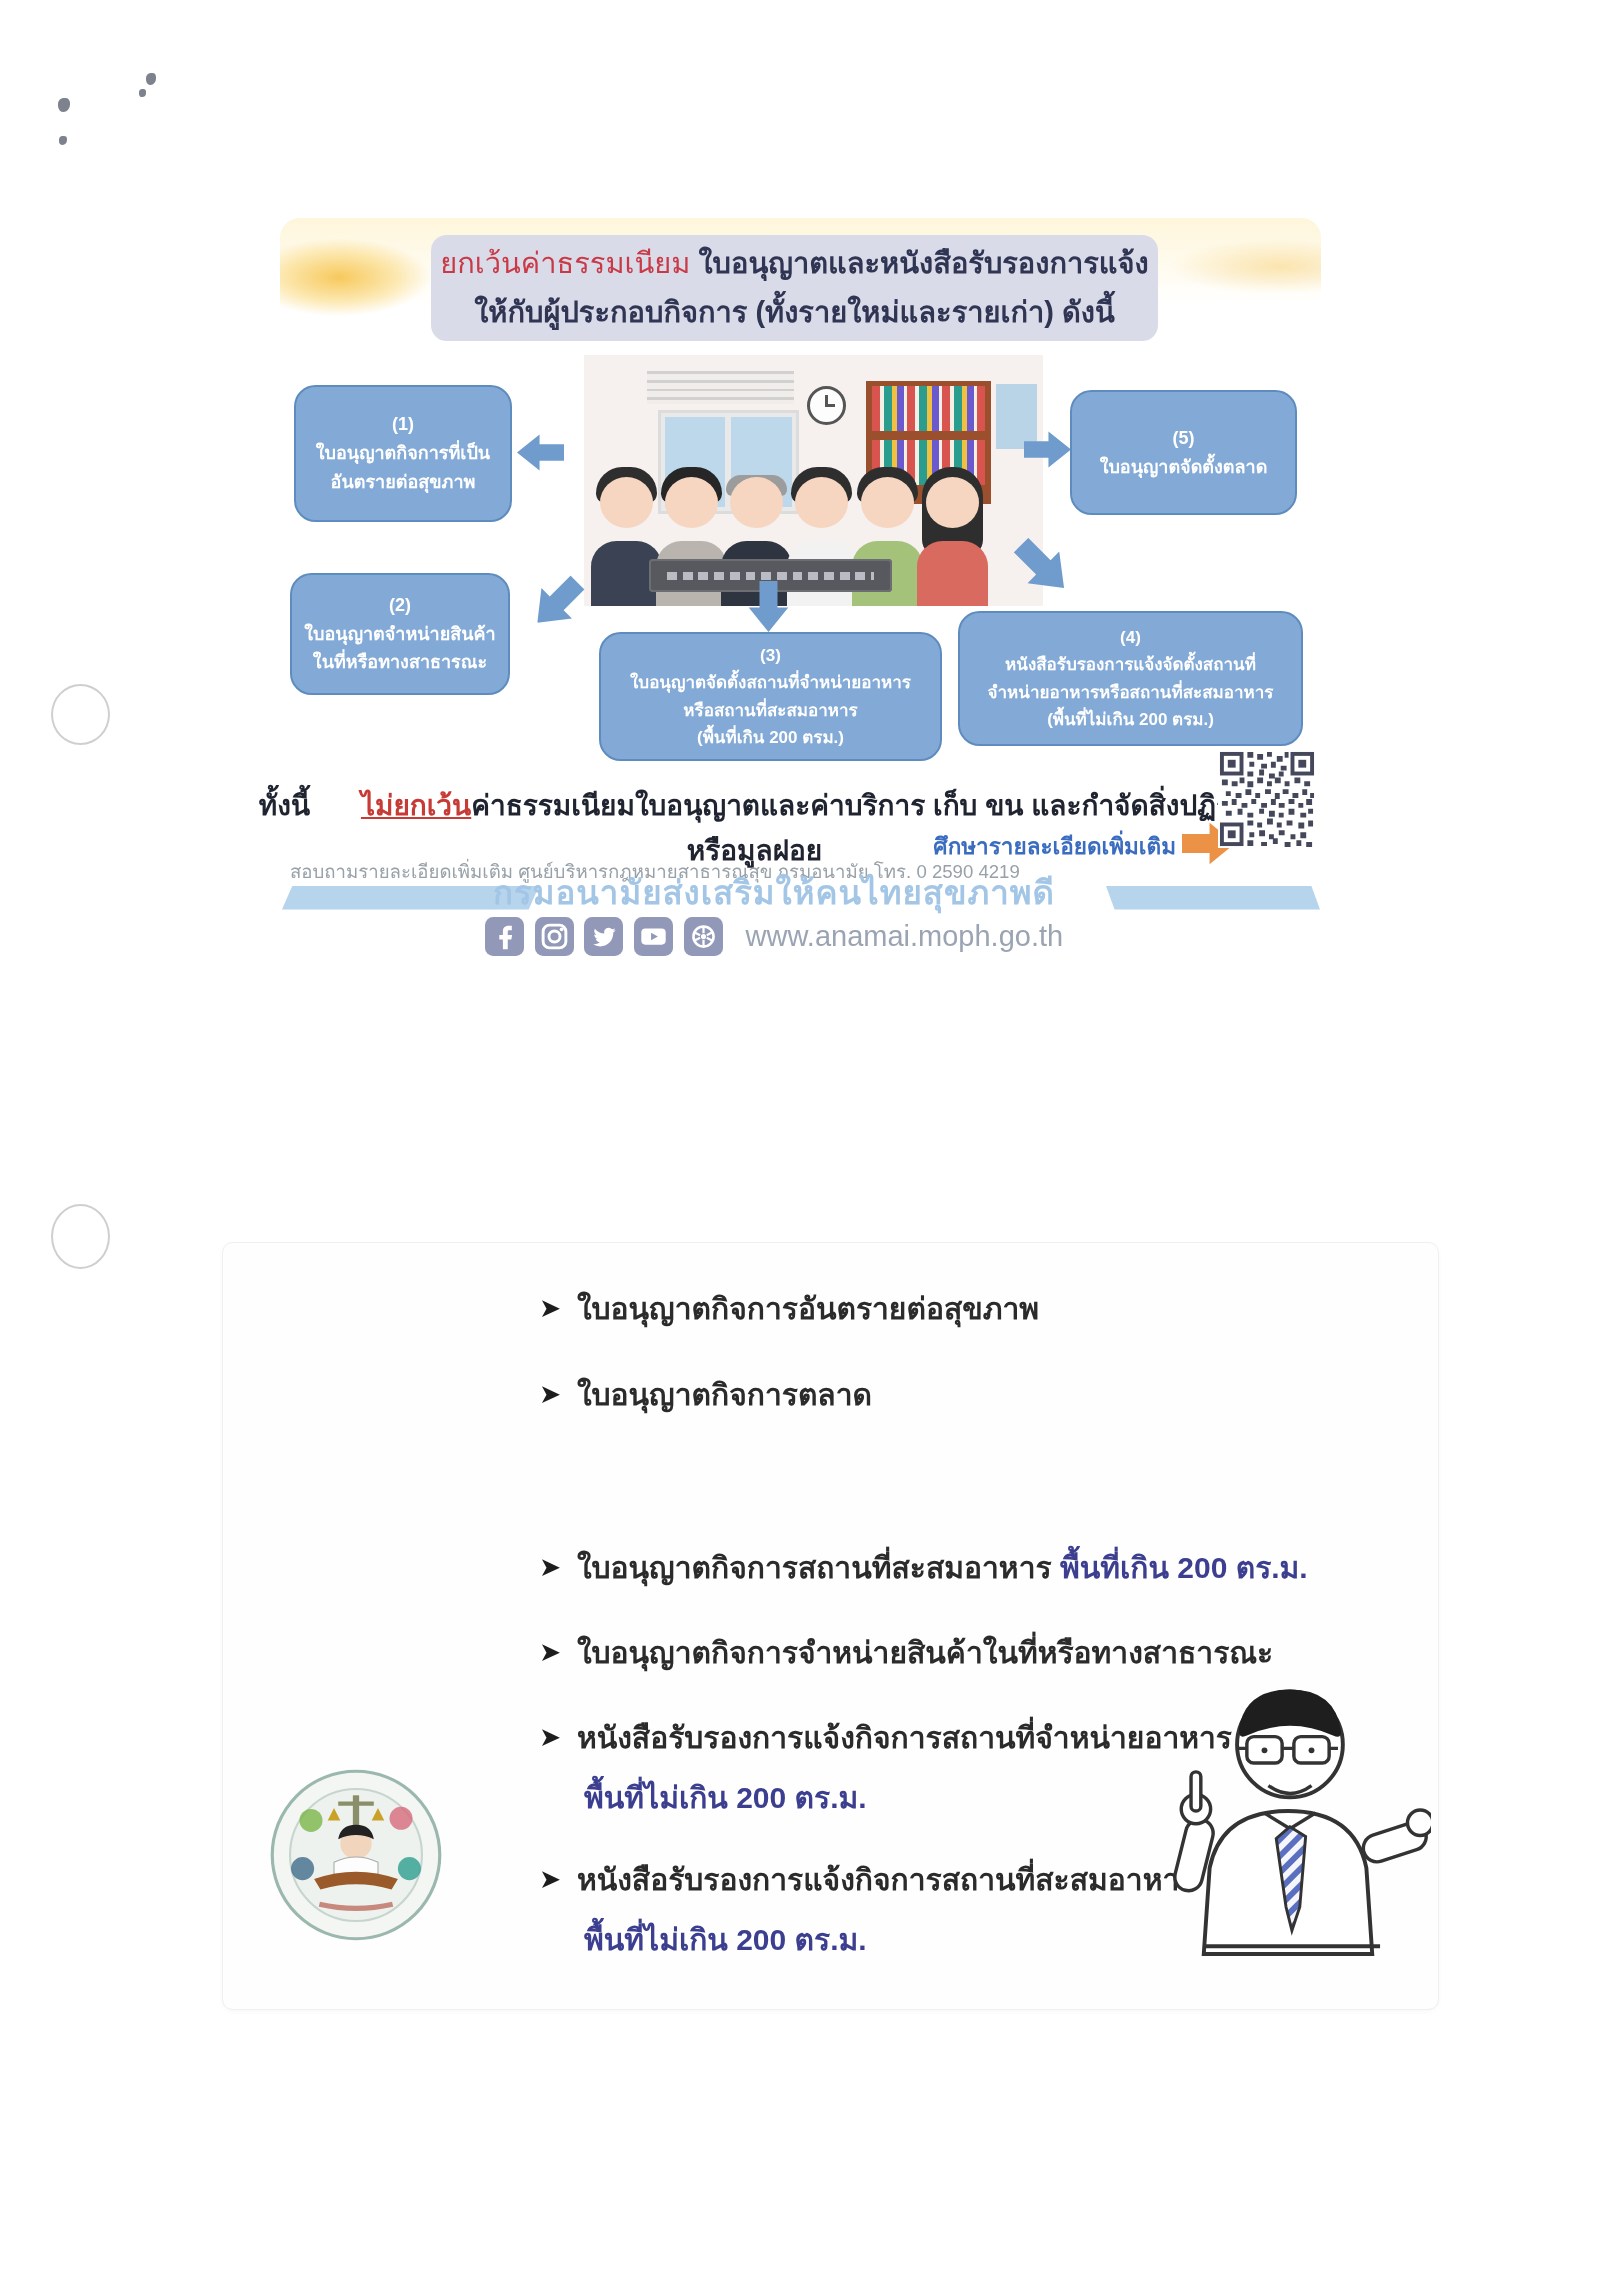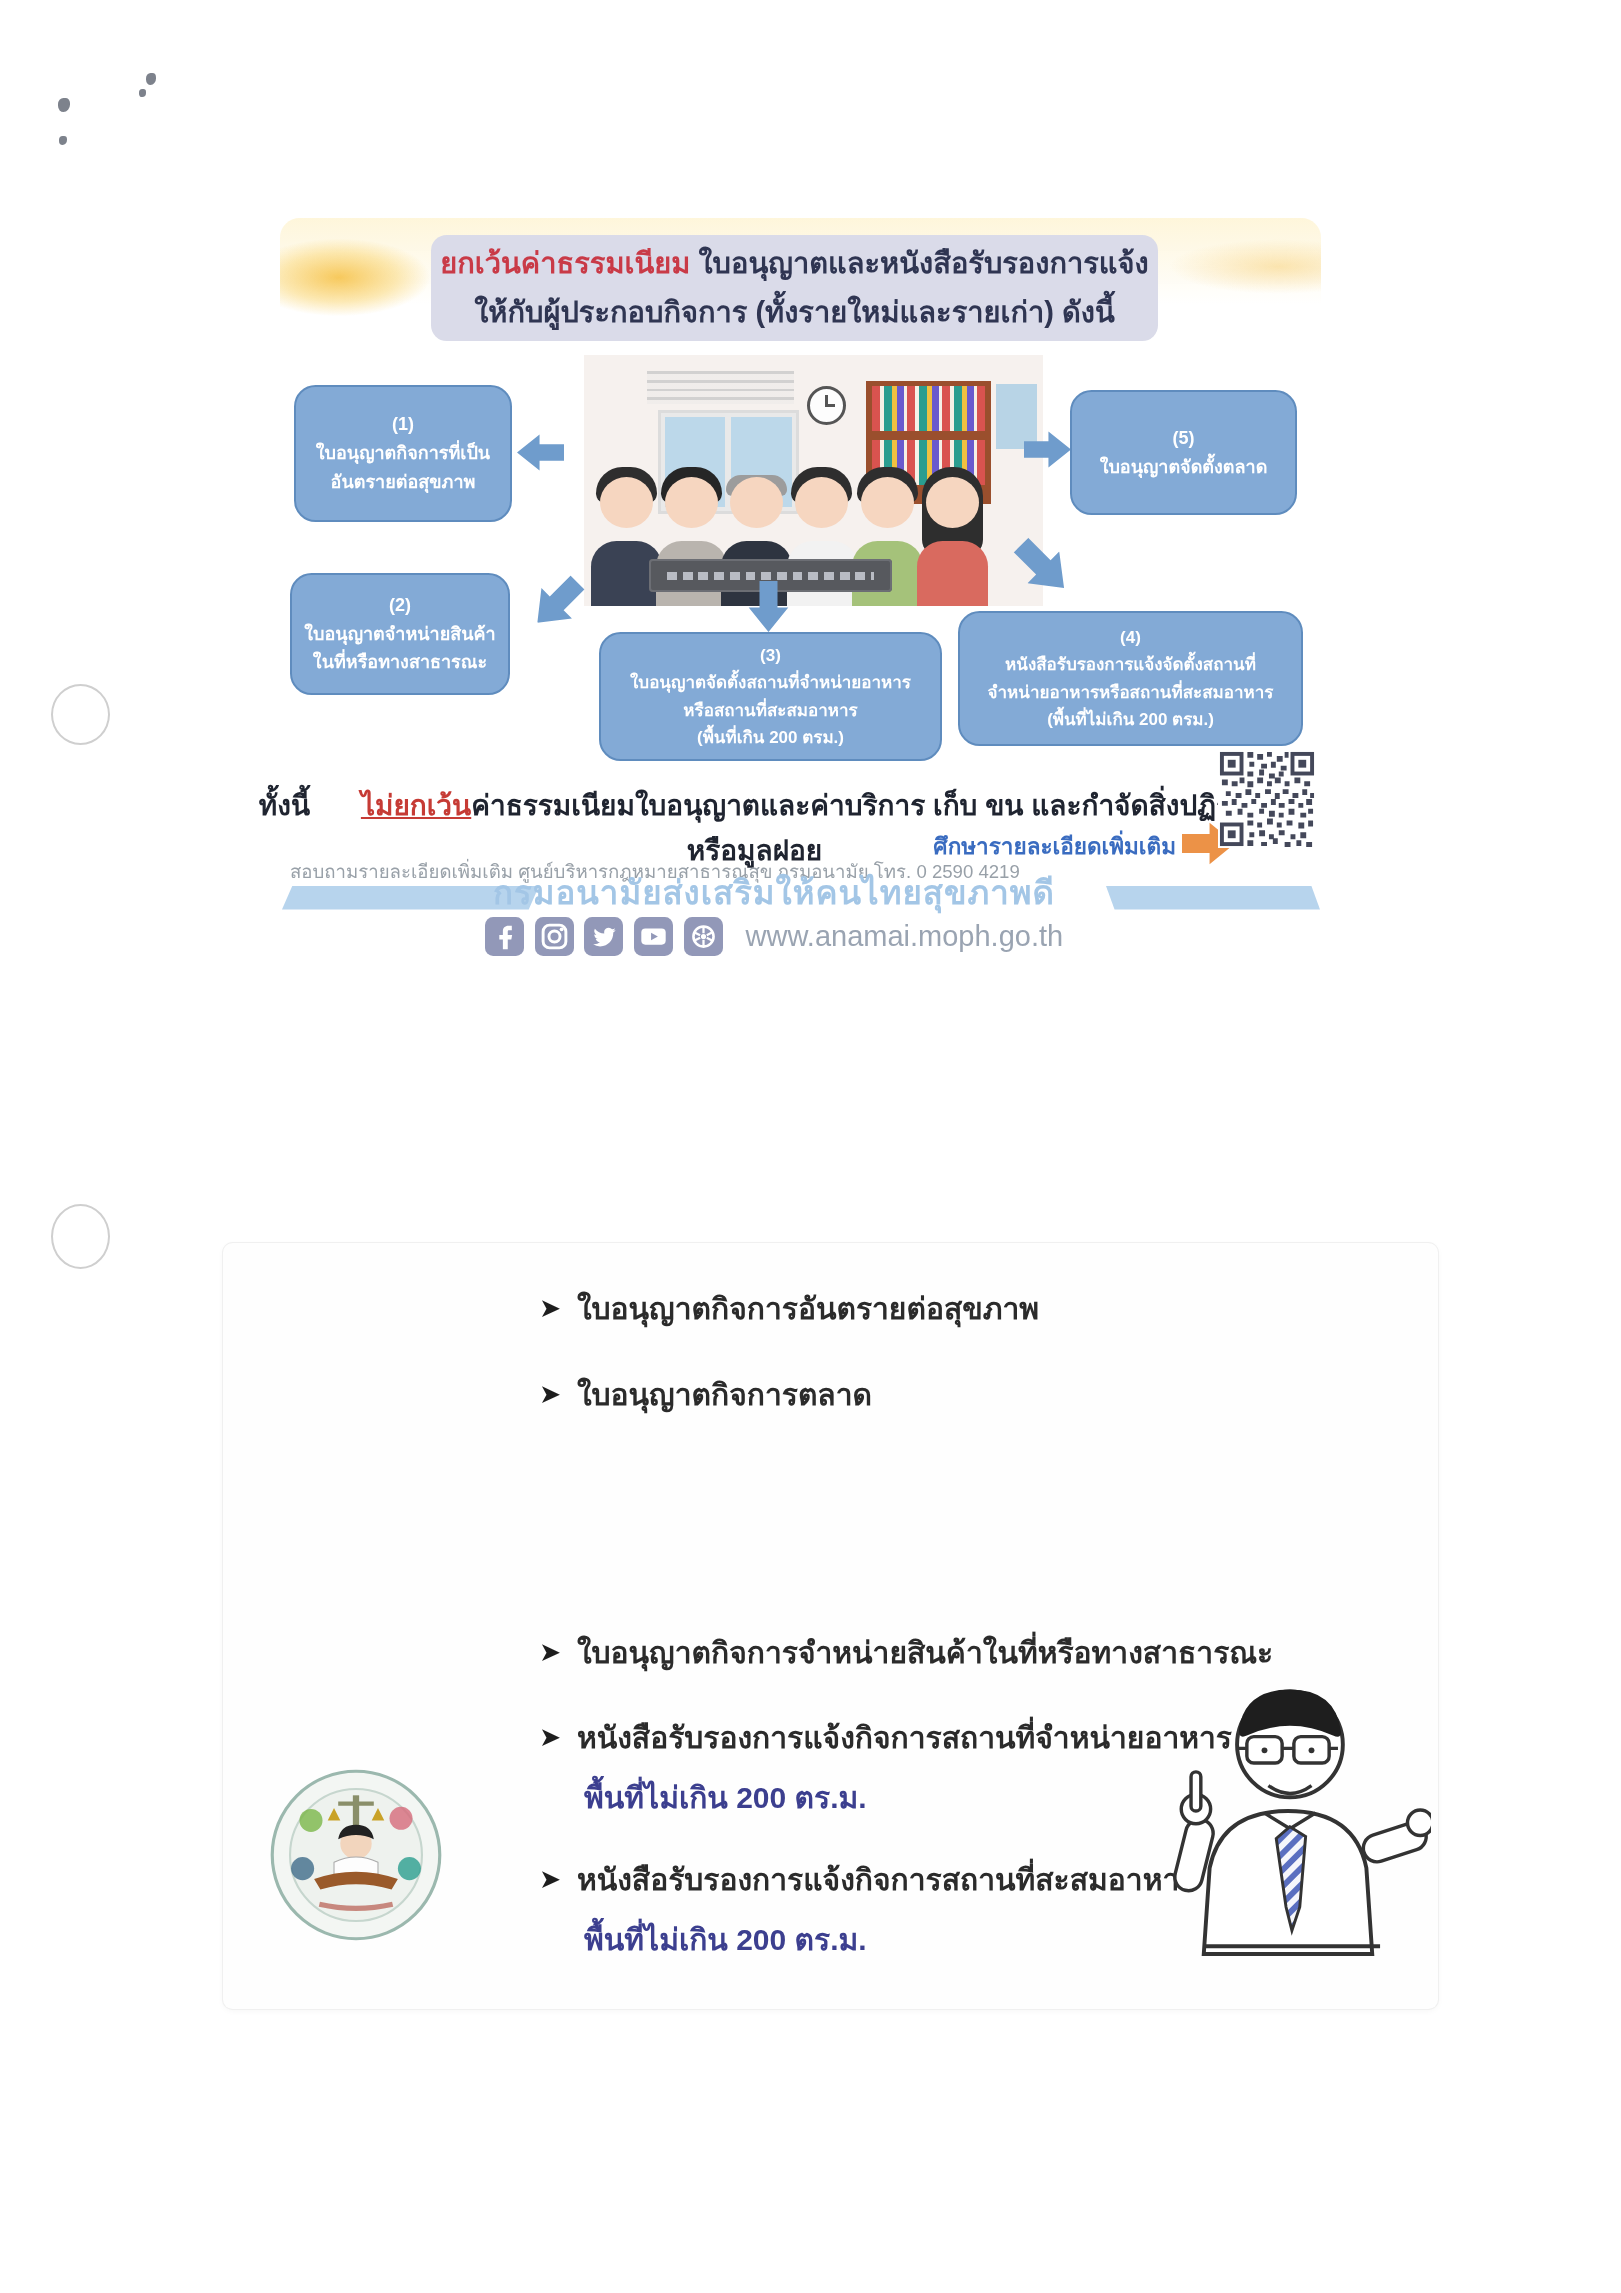--- a/index.html
+++ b/index.html
@@ -12,21 +12,21 @@
 
   
   .glow{position:absolute;left:280px;top:218px;width:1041px;height:108px;
         background:radial-gradient(ellipse 127px 54px at 59px 55%,#f7c95d 0%,rgba(250,215,120,.55) 45%,rgba(255,255,255,0) 72%),
                    radial-gradient(ellipse 157px 39px at 96% 45%,rgba(247,205,110,.5) 0%,rgba(255,255,255,0) 70%),
                    linear-gradient(180deg,rgba(252,228,150,.35),rgba(255,255,255,0) 80%);
         border-radius:19.6px;}
   .header-box{position:absolute;left:431px;top:235px;width:727px;height:106px;background:#dadbe9;
         border-radius:15.7px;display:flex;flex-direction:column;justify-content:center;text-align:center;
         font-size:29px;font-weight:700;color:#2f3552;line-height:1.7;}
-  .header-box .red{color:#c93a47;font-weight:700;}
+  .header-box .red{color:#c93a47;font-weight:400;}
 
   .scene{position:absolute;left:584px;top:355px;width:459px;height:251px;background:#f6f1ee;overflow:hidden;}
   .scene .poster{position:absolute;left:63px;top:15.7px;width:147px;height:33px;background:
         repeating-linear-gradient(180deg,#c9c9c9 0 2.9px,#efecea 2.9px 8.8px);opacity:.8;}
   .scene .window{position:absolute;left:74px;top:55px;width:127px;height:90px;background:#e9e9e9;border:3.9px solid #dcdcdc;display:flex;gap:5.9px;padding:3.9px;}
   .scene .pane{flex:1;background:#bcd8ea;}
   .scene .clock{position:absolute;left:223px;top:31px;width:33px;height:33px;border-radius:50%;background:#fdfdfd;border:3.9px solid #555;}
   .scene .clock:before{content:"";position:absolute;left:14.7px;top:5.9px;width:2.9px;height:11.8px;background:#555;}
   .scene .clock:after{content:"";position:absolute;left:15.7px;top:14.7px;width:9.8px;height:2.9px;background:#555;}
   .scene .shelf{position:absolute;left:282px;top:25.5px;width:125px;height:123px;background:#9a4f2d;padding:5.9px;box-sizing:border-box;}
@@ -276,20 +276,21 @@
       <path d="M12 6v4M12 14v4M6.5 9.5l3.4 1.8M14 12.8l3.5 1.8M6.5 14.5l3.4-1.8M14 11.2l3.5-1.8" stroke="#fff" stroke-width="1.4"></path>
     </svg>
     <span class="url">www.anamai.moph.go.th</span>
   </div>
 
   <div class="card"></div>
 
 
   <div class="item i1"><span class="bullet">➤</span><span>ใบอนุญาตกิจการอันตรายต่อสุขภาพ</span></div>
   <div class="item i2"><span class="bullet">➤</span><span>ใบอนุญาตกิจการตลาด</span></div>
+  <div class="item i4"><span class="bullet">➤</span><span>ใบอนุญาตกิจการสถานที่สะสมอาหาร </span><span class="hl">พื้นที่เกิน 200 ตร.ม.</span></div>
   <div class="item i5"><span class="bullet">➤</span><span>ใบอนุญาตกิจการจำหน่ายสินค้าในที่หรือทางสาธารณะ</span></div>
   <div class="item i6"><span class="bullet">➤</span><span>หนังสือรับรองการแจ้งกิจการสถานที่จำหน่ายอาหาร</span><span class="l2">พื้นที่ไม่เกิน 200 ตร.ม.</span></div>
   <div class="item i7"><span class="bullet">➤</span><span>หนังสือรับรองการแจ้งกิจการสถานที่สะสมอาหาร</span><span class="l2">พื้นที่ไม่เกิน 200 ตร.ม.</span></div>
 
   <svg class="logo" viewBox="0 0 170 170">
     <circle cx="85" cy="85" r="80" fill="#f3f6f3" stroke="#9bb8ae" stroke-width="3"></circle>
     <circle cx="85" cy="85" r="63" fill="#eef2ee" stroke="#c6d6ce" stroke-width="2"></circle>
     <rect x="82" y="28" width="6" height="34" fill="#8a8f6a"></rect>
     <path d="M68 36h34" stroke="#8a8f6a" stroke-width="4"></path>
     <path d="M64 40l6 12h-12z M106 40l6 12h-12z" fill="#c9a227"></path>

